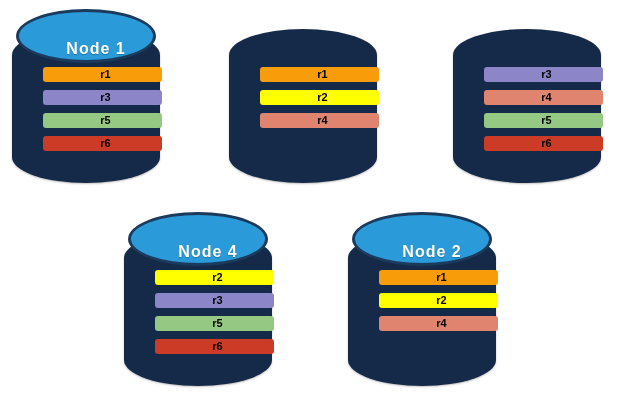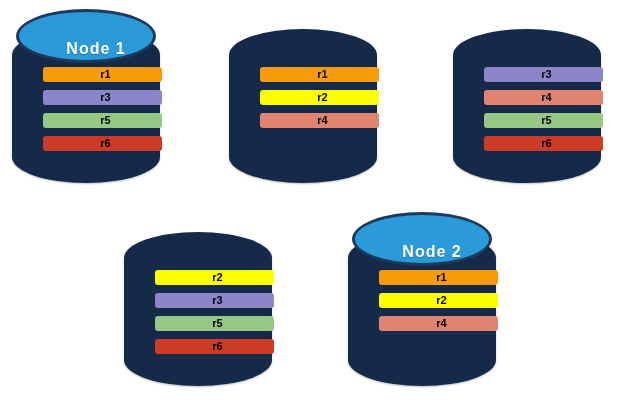--- a/index.html
+++ b/index.html
@@ -109,20 +109,23 @@
       <div class="cyl-body" style="background: rgb(21, 41, 73);"></div>
       <div class="rows">
         <div class="row" style="background: rgb(140, 134, 200); color: rgb(0, 0, 0);">r3</div>
         <div class="row" style="background: rgb(224, 132, 112); color: rgb(0, 0, 0);">r4</div>
         <div class="row" style="background: rgb(149, 200, 131); color: rgb(0, 0, 0);">r5</div>
         <div class="row" style="background: rgb(204, 59, 37); color: rgb(0, 0, 0);">r6</div>
       </div>
     </div>
     <div class="node" style="left: 124px; top: 212px;">
       <div class="cyl-body" style="background: rgb(21, 41, 73);"></div>
+      <div class="cyl-top" style="background: rgb(42, 155, 216); border-color: rgb(27, 58, 92);">
+        <span class="cyl-title" style="color: rgb(255, 255, 255);">Node  4</span>
+      </div>
       <div class="rows">
         <div class="row" style="background: rgb(255, 255, 0); color: rgb(0, 0, 0);">r2</div>
         <div class="row" style="background: rgb(140, 134, 200); color: rgb(0, 0, 0);">r3</div>
         <div class="row" style="background: rgb(149, 200, 131); color: rgb(0, 0, 0);">r5</div>
         <div class="row" style="background: rgb(204, 59, 37); color: rgb(0, 0, 0);">r6</div>
       </div>
     </div>
     <div class="node" style="left: 348px; top: 212px;">
       <div class="cyl-body" style="background: rgb(21, 41, 73);"></div>
       <div class="cyl-top" style="background: rgb(42, 155, 216); border-color: rgb(27, 58, 92);">

